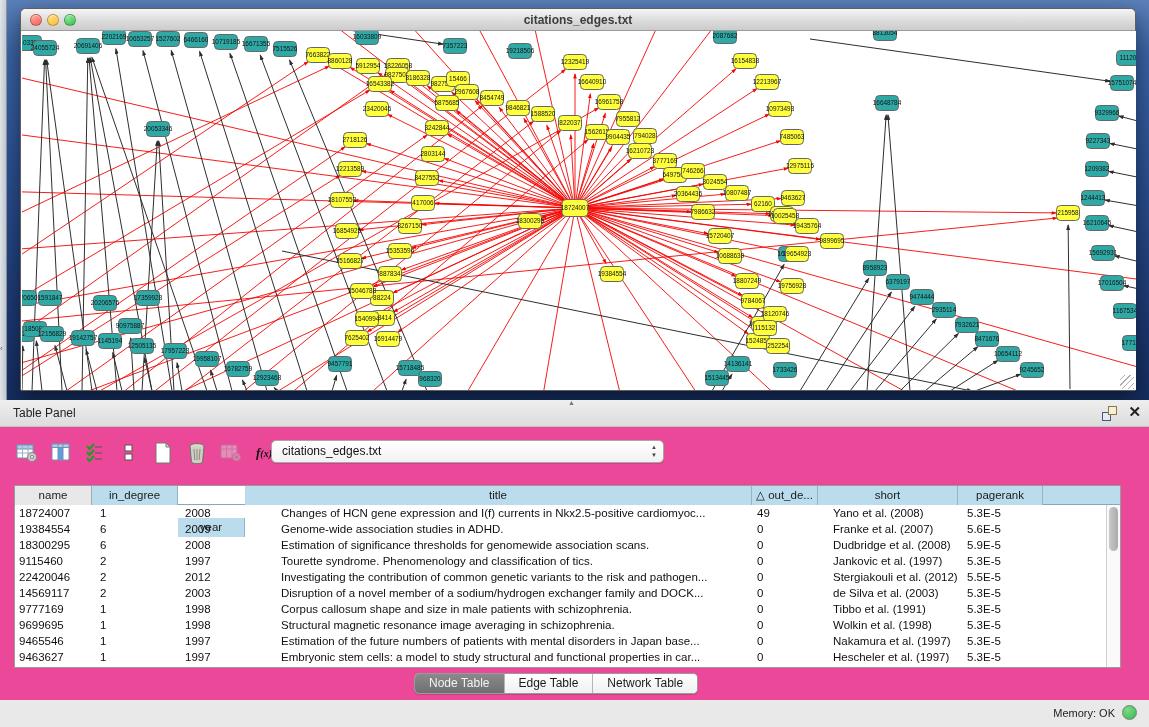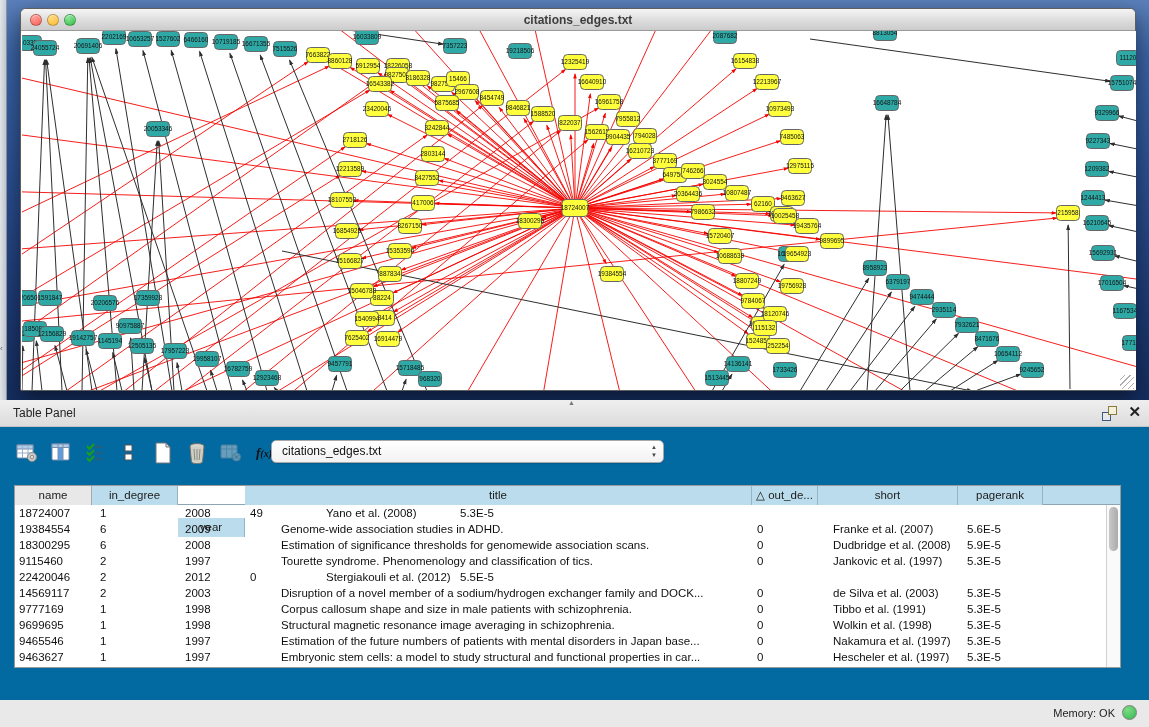--- a/index.html
+++ b/index.html
@@ -27,21 +27,21 @@
   .t-close { left:9px;  background:radial-gradient(circle at 35% 30%,#ff9d96,#f85c52); }
   .t-min   { left:26px; background:radial-gradient(circle at 35% 30%,#ffd879,#fdbc2e); }
   .t-zoom  { left:43px; background:radial-gradient(circle at 35% 30%,#8fe39a,#2bc13f); }
   #win-content { position:absolute; left:1px; top:22px; width:1114px; height:359px;
     background:#ffffff; overflow:hidden; }
   #net-svg { display:block; }
   #resize-grip { position:absolute; right:1px; bottom:1px; width:14px; height:14px;
     background:repeating-linear-gradient(135deg,transparent 0 3px,#9b9b9b 3px 4px); opacity:.8; }
 
   
-  #table-panel { position:absolute; left:0; top:400px; width:1149px; height:300px; background:#0369a1; }
+  #table-panel { position:absolute; left:0; top:400px; width:1149px; height:300px; background:#ec4899; }
   #tp-header { position:absolute; left:0; top:0; width:100%; height:27px;
     background:linear-gradient(#efefef,#dcdcdc); border-bottom:1px solid #c2c2c2; }
   #tp-header .tp-title { position:absolute; left:13px; top:6px; font-size:12px; color:#222; }
   #tp-float { position:absolute; right:32px; top:6px; width:15px; height:15px; cursor:pointer; }
   #tp-float .sq1 { position:absolute; left:0; bottom:0; width:9px; height:9px; border:1px solid #3c5a86; background:#e9e9e9;}
   #tp-float .sq2 { position:absolute; right:0; top:0; width:9px; height:9px; border:1px solid #8a7b3a; background:#f4f0dc;}
   #tp-close { position:absolute; right:8px; top:3px; font-size:15px; font-weight:bold; color:#222; cursor:pointer; }
   #divider-grip { position:absolute; left:568px; top:-1px; font-size:7px; color:#777; }
 
   
@@ -908,20 +908,21 @@
         <div class="hcell" style="width: 66px;">△ out_de...</div>
         <div class="hcell" style="width: 140px;">short</div>
         <div class="hcell" style="width: 85px;">pagerank</div>
         <div class="hfill"></div>
       </div>
     <div id="tbl-body">
         <div class="trow">
           <div class="tcell" style="width: 77px; padding-left: 4px;">18724007</div>
           <div class="tcell" style="width: 86px; padding-left: 8px;">1</div>
           <div class="tcell" style="width: 67px; padding-left: 7px;">2008</div>
+          <div class="tcell" style="width: 507px; padding-left: 36px;">Changes of HCN gene expression and I(f) currents in Nkx2.5-positive cardiomyoc...</div>
           <div class="tcell" style="width: 66px; padding-left: 5px;">49</div>
           <div class="tcell" style="width: 140px; padding-left: 15px;">Yano et al. (2008)</div>
           <div class="tcell" style="width: 85px; padding-left: 9px;">5.3E-5</div>
         </div>
         <div class="trow">
           <div class="tcell" style="width: 77px; padding-left: 4px;">19384554</div>
           <div class="tcell" style="width: 86px; padding-left: 8px;">6</div>
           <div class="tcell" style="width: 67px; padding-left: 7px;">2009</div>
           <div class="tcell" style="width: 507px; padding-left: 36px;">Genome-wide association studies in ADHD.</div>
           <div class="tcell" style="width: 66px; padding-left: 5px;">0</div>
@@ -943,20 +944,21 @@
           <div class="tcell" style="width: 67px; padding-left: 7px;">1997</div>
           <div class="tcell" style="width: 507px; padding-left: 36px;">Tourette syndrome. Phenomenology and classification of tics.</div>
           <div class="tcell" style="width: 66px; padding-left: 5px;">0</div>
           <div class="tcell" style="width: 140px; padding-left: 15px;">Jankovic et al. (1997)</div>
           <div class="tcell" style="width: 85px; padding-left: 9px;">5.3E-5</div>
         </div>
         <div class="trow">
           <div class="tcell" style="width: 77px; padding-left: 4px;">22420046</div>
           <div class="tcell" style="width: 86px; padding-left: 8px;">2</div>
           <div class="tcell" style="width: 67px; padding-left: 7px;">2012</div>
+          <div class="tcell" style="width: 507px; padding-left: 36px;">Investigating the contribution of common genetic variants to the risk and pathogen...</div>
           <div class="tcell" style="width: 66px; padding-left: 5px;">0</div>
           <div class="tcell" style="width: 140px; padding-left: 15px;">Stergiakouli et al. (2012)</div>
           <div class="tcell" style="width: 85px; padding-left: 9px;">5.5E-5</div>
         </div>
         <div class="trow">
           <div class="tcell" style="width: 77px; padding-left: 4px;">14569117</div>
           <div class="tcell" style="width: 86px; padding-left: 8px;">2</div>
           <div class="tcell" style="width: 67px; padding-left: 7px;">2003</div>
           <div class="tcell" style="width: 507px; padding-left: 36px;">Disruption of a novel member of a sodium/hydrogen exchanger family and DOCK...</div>
           <div class="tcell" style="width: 66px; padding-left: 5px;">0</div>
@@ -998,18 +1000,23 @@
           <div class="tcell" style="width: 66px; padding-left: 5px;">0</div>
           <div class="tcell" style="width: 140px; padding-left: 15px;">Hescheler et al. (1997)</div>
           <div class="tcell" style="width: 85px; padding-left: 9px;">5.3E-5</div>
         </div>
       </div>
     <div id="tbl-scroll">
       <div id="tbl-thumb"></div>
     </div>
   </div>
 
+  <div id="tbl-tabs">
+      <div class="seg sel">Node Table</div>
+      <div class="seg">Edge Table</div>
+      <div class="seg">Network Table</div>
+    </div>
 </div>
 
 <div id="status-bar">
   <span class="mem">Memory: OK</span>
   <span id="mem-dot"></span>
 </div>
 
 </body></html>

